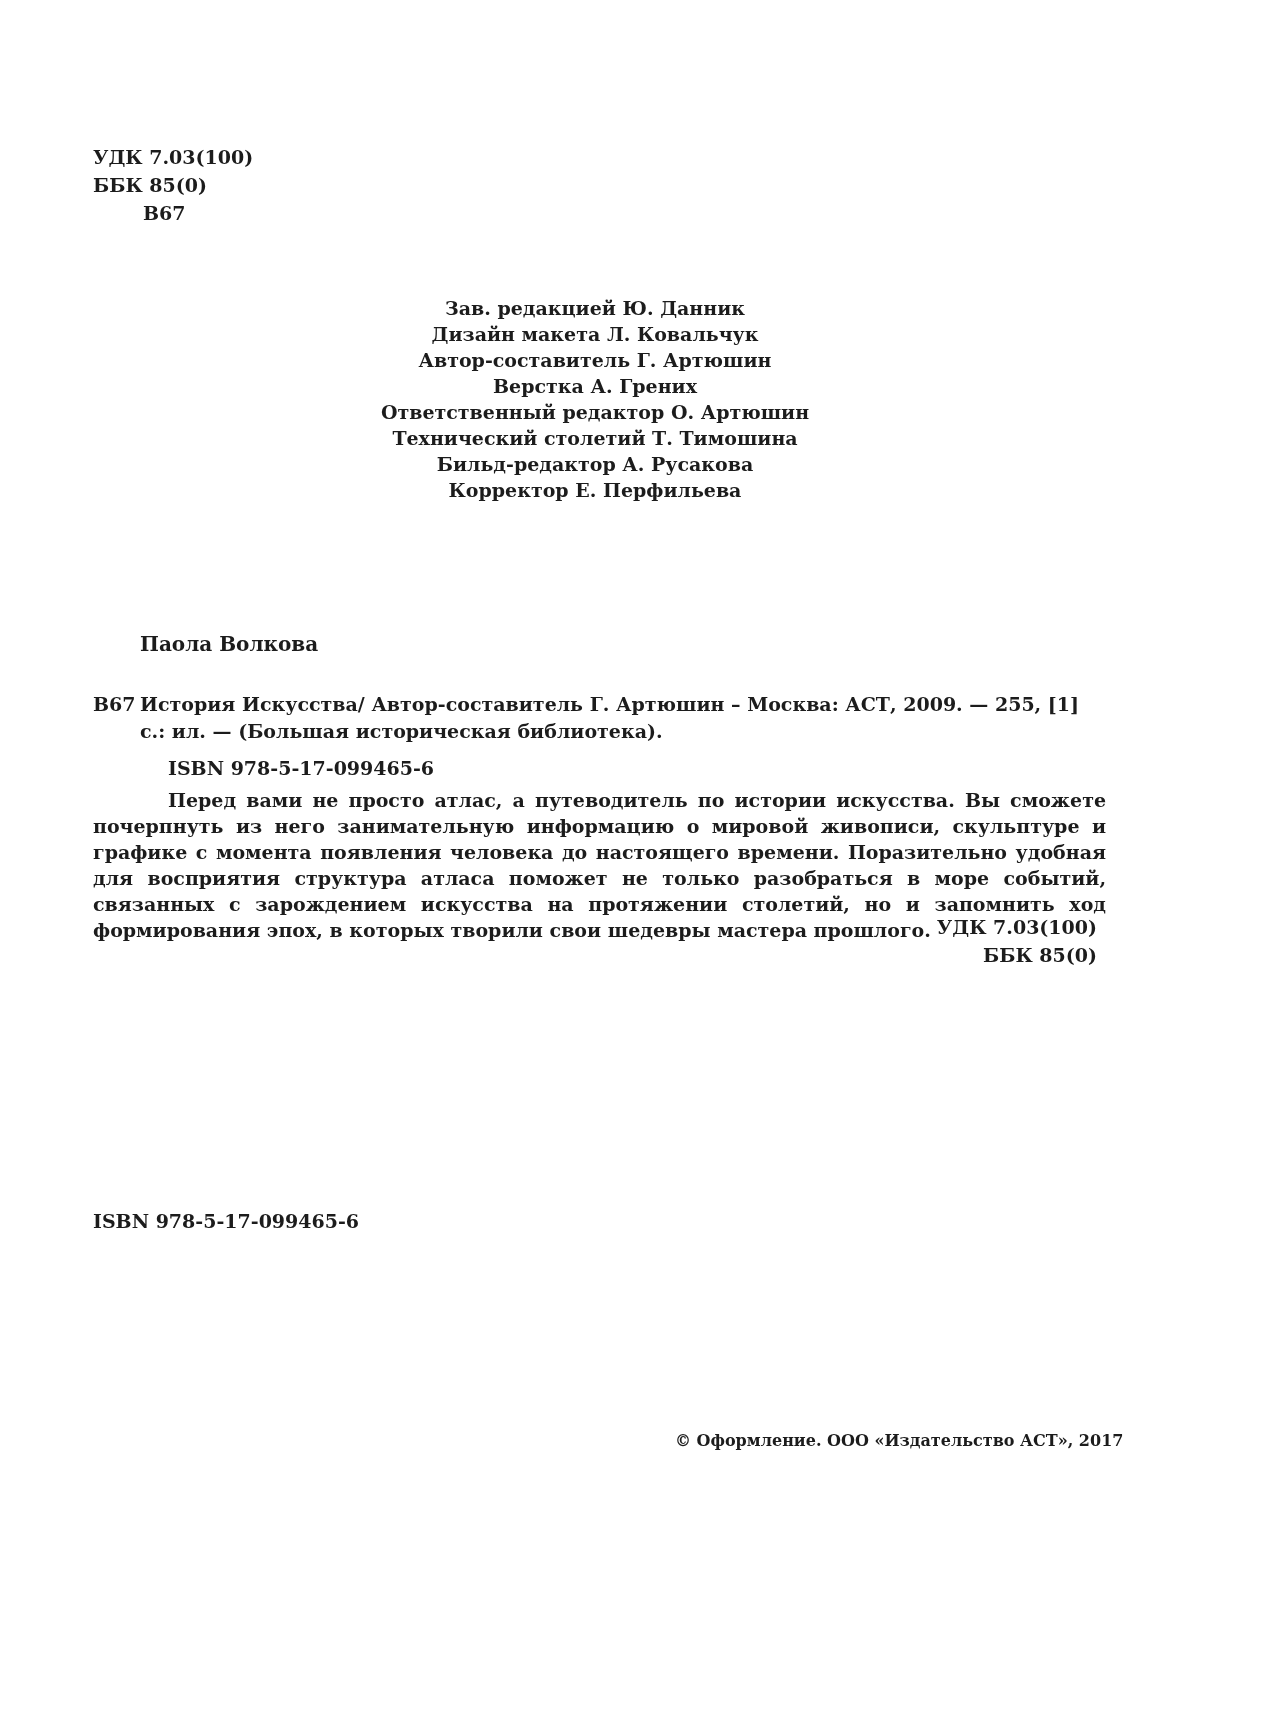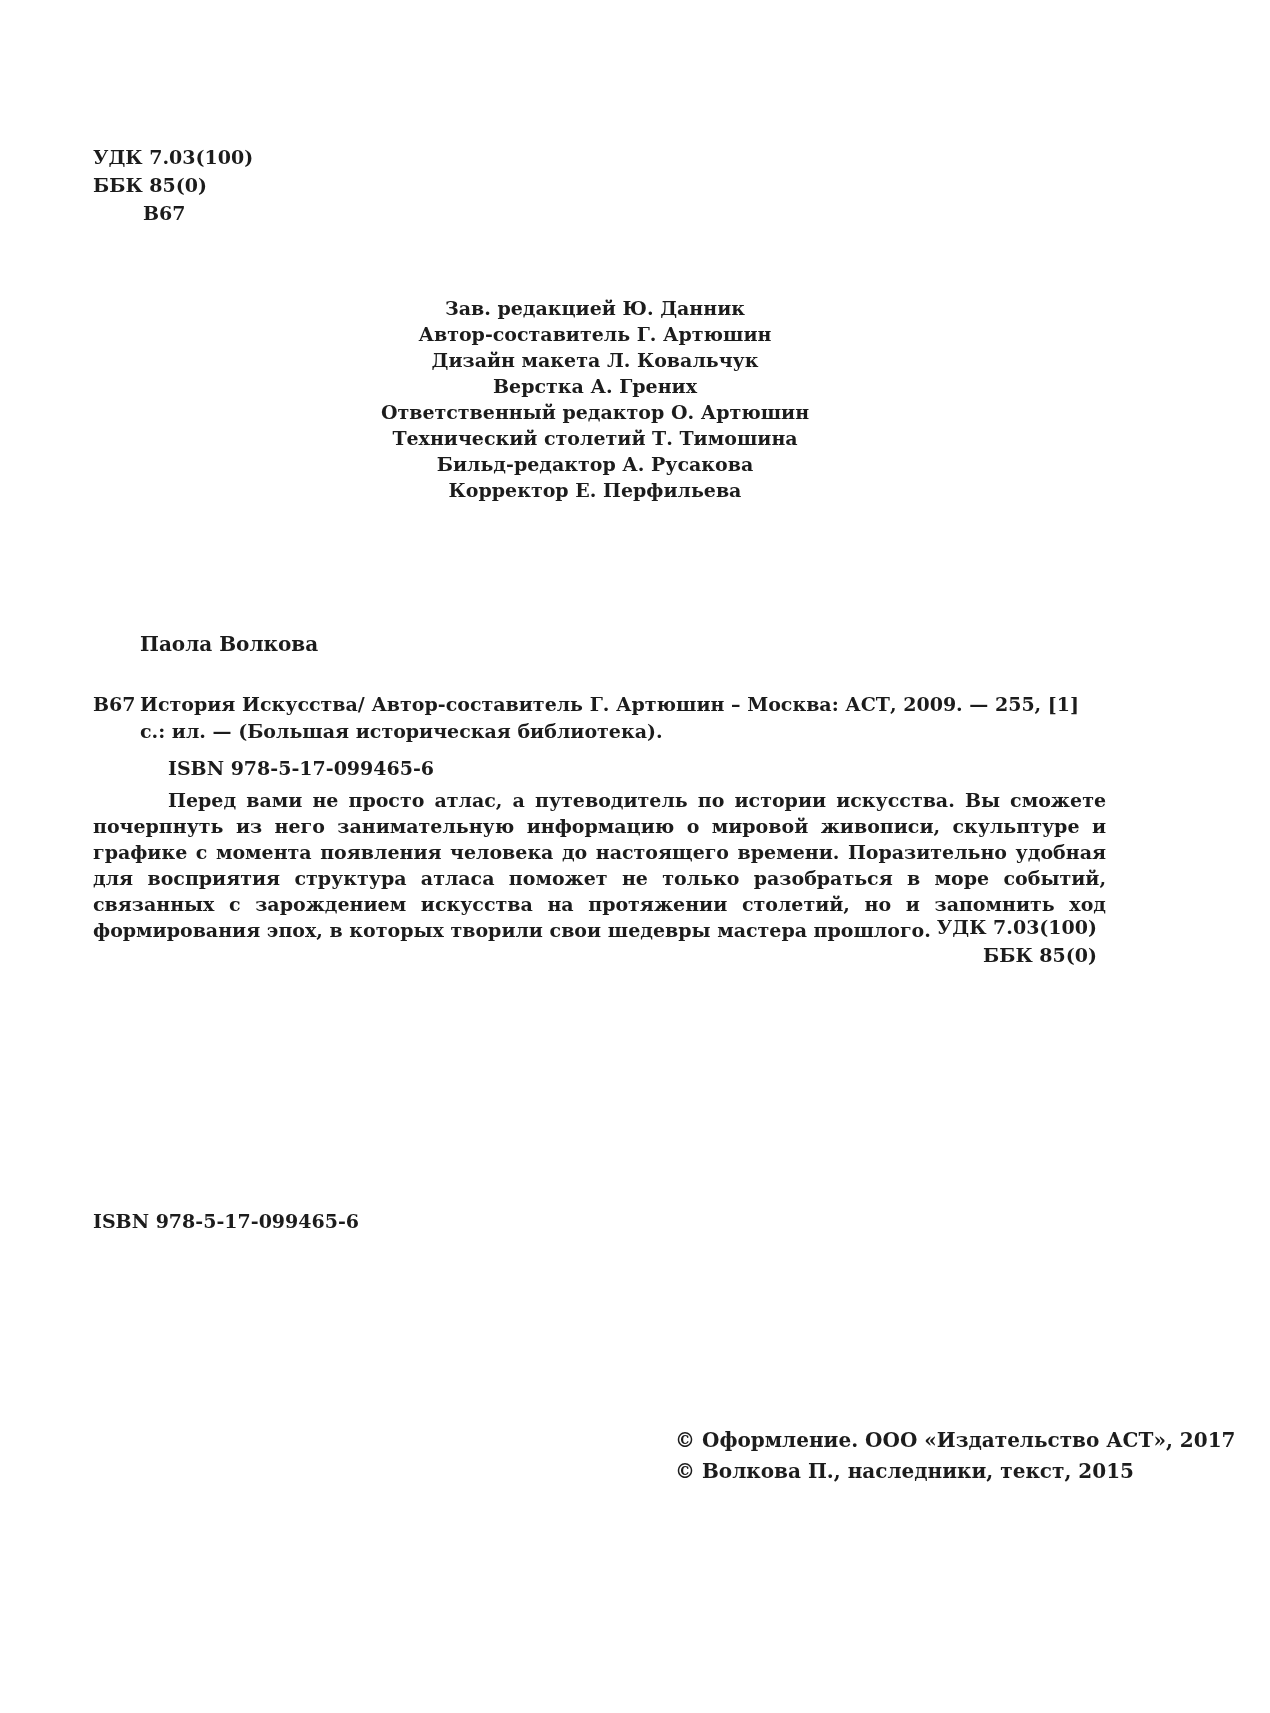--- a/index.html
+++ b/index.html
@@ -37,37 +37,37 @@
 
   .annotation {
     left: 93px; top: 787px; width: 1013px;
     text-align: justify; text-indent: 75px; line-height: 26px;
   }
 
   .codes-right { right: 173px; top: 913px; text-align: right; line-height: 28px; }
 
   .isbn-bottom { left: 93px; top: 1210px; }
 
-  .copyright { left: 675px; top: 1425px; line-height: 31px; font-size: 20px; }
+  .copyright { left: 675px; top: 1425px; line-height: 31px; font-size: 16px; }
 </style>
 </head>
 <body>
 
 <div class="page">
 
   <div class="abs codes-top">
     <div>УДК 7.03(100)</div>
     <div>ББК 85(0)</div>
     <div class="indent-code">В67</div>
   </div>
 
   <div class="abs credits">
     <div>Зав. редакцией Ю. Данник</div>
+    <div>Дизайн макета Л. Ковальчук</div>
     <div>Автор-составитель Г. Артюшин</div>
-    <div>Дизайн макета Л. Ковальчук</div>
     <div>Верстка А. Грених</div>
     <div>Ответственный редактор О. Артюшин</div>
     <div>Технический столетий Т. Тимошина</div>
     <div>Бильд-редактор А. Русакова</div>
     <div>Корректор Е. Перфильева</div>
   </div>
 
   <div class="abs author-name">Паола Волкова</div>
 
   <div class="abs bib-block">
@@ -81,16 +81,15 @@
 
   <div class="abs codes-right">
     <div>УДК 7.03(100)</div>
     <div>ББК 85(0)</div>
   </div>
 
   <div class="abs isbn-bottom">ISBN 978-5-17-099465-6</div>
 
   <div class="abs copyright">
     <div class="c-line">© Оформление. ООО «Издательство АСТ», 2017</div>
-    <div class="c-line">© Волкова П., наследники, текст, 2015</div>
   </div>
 
 </div>
 
 </body></html>

